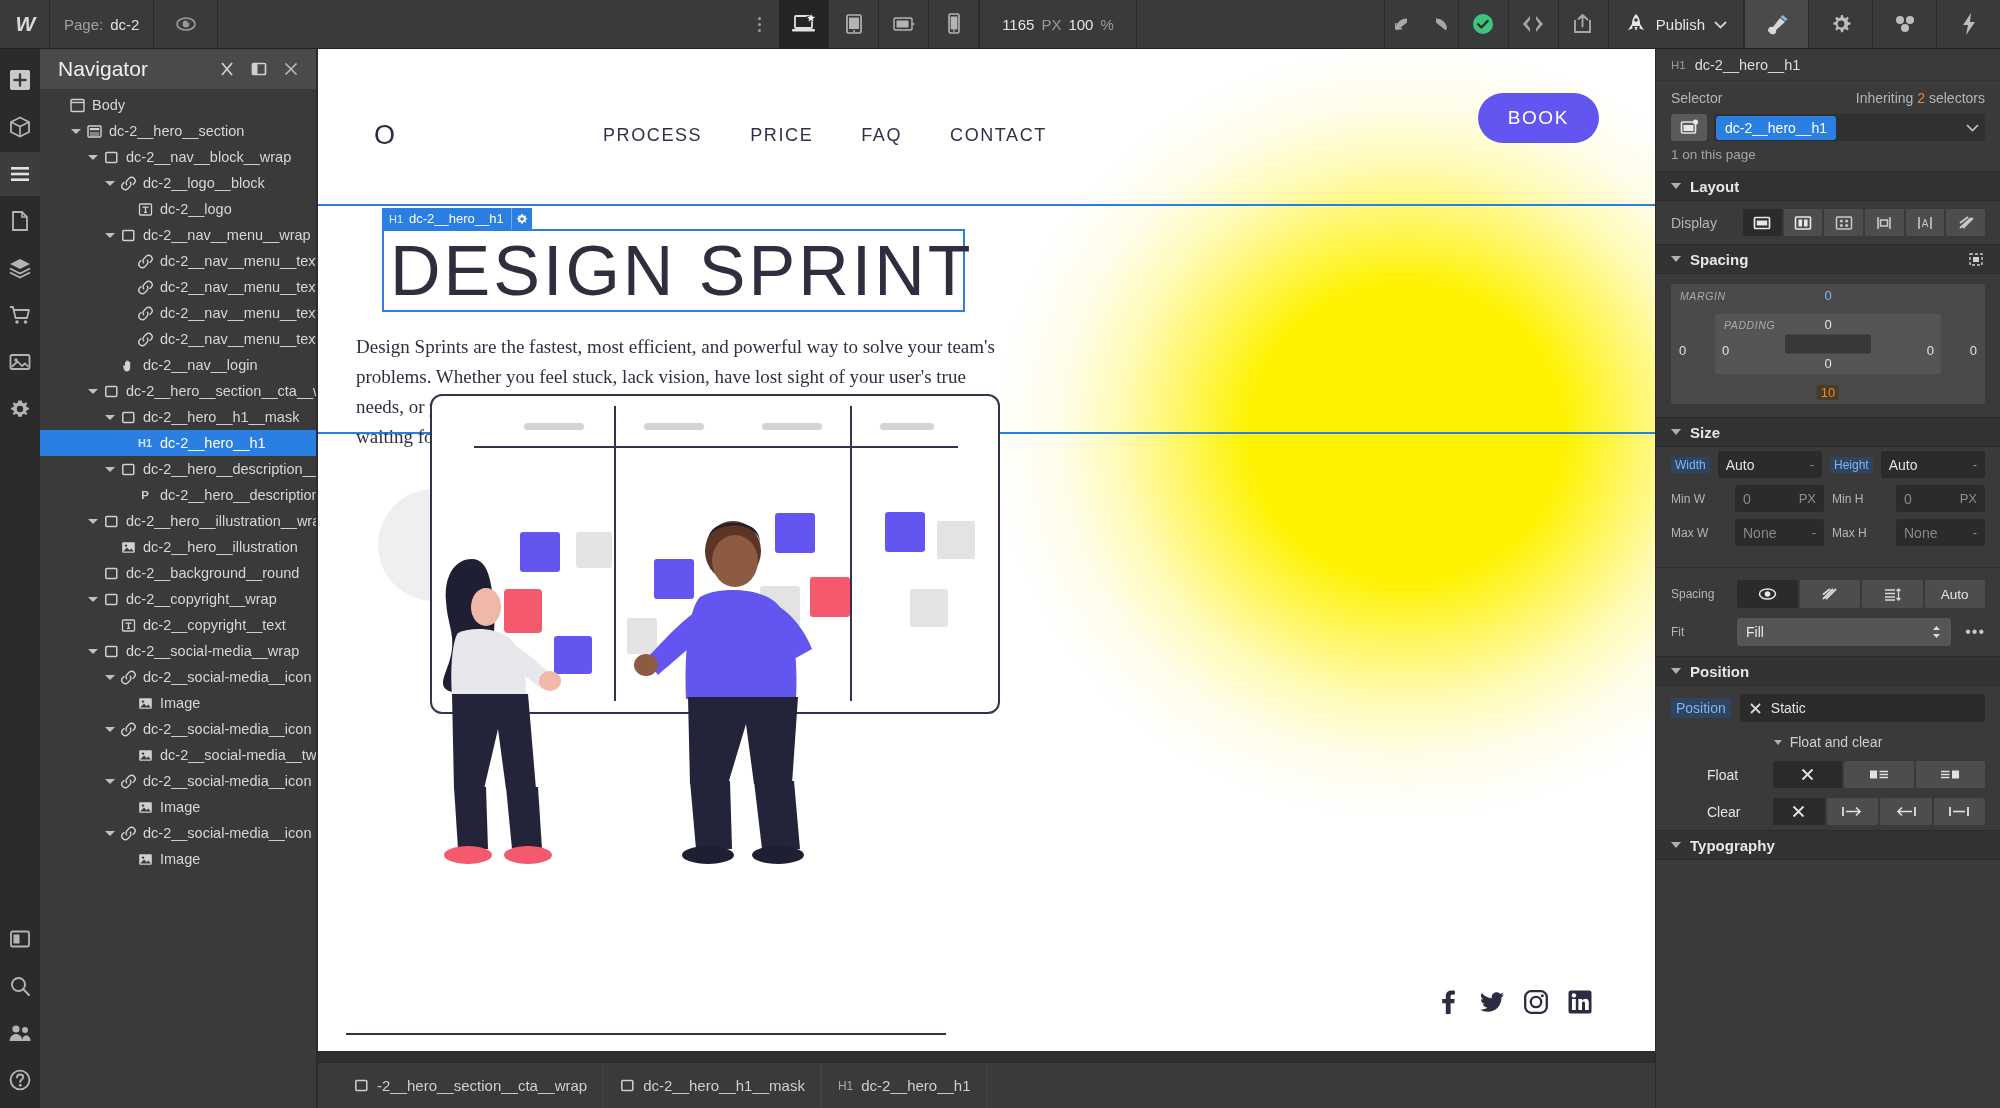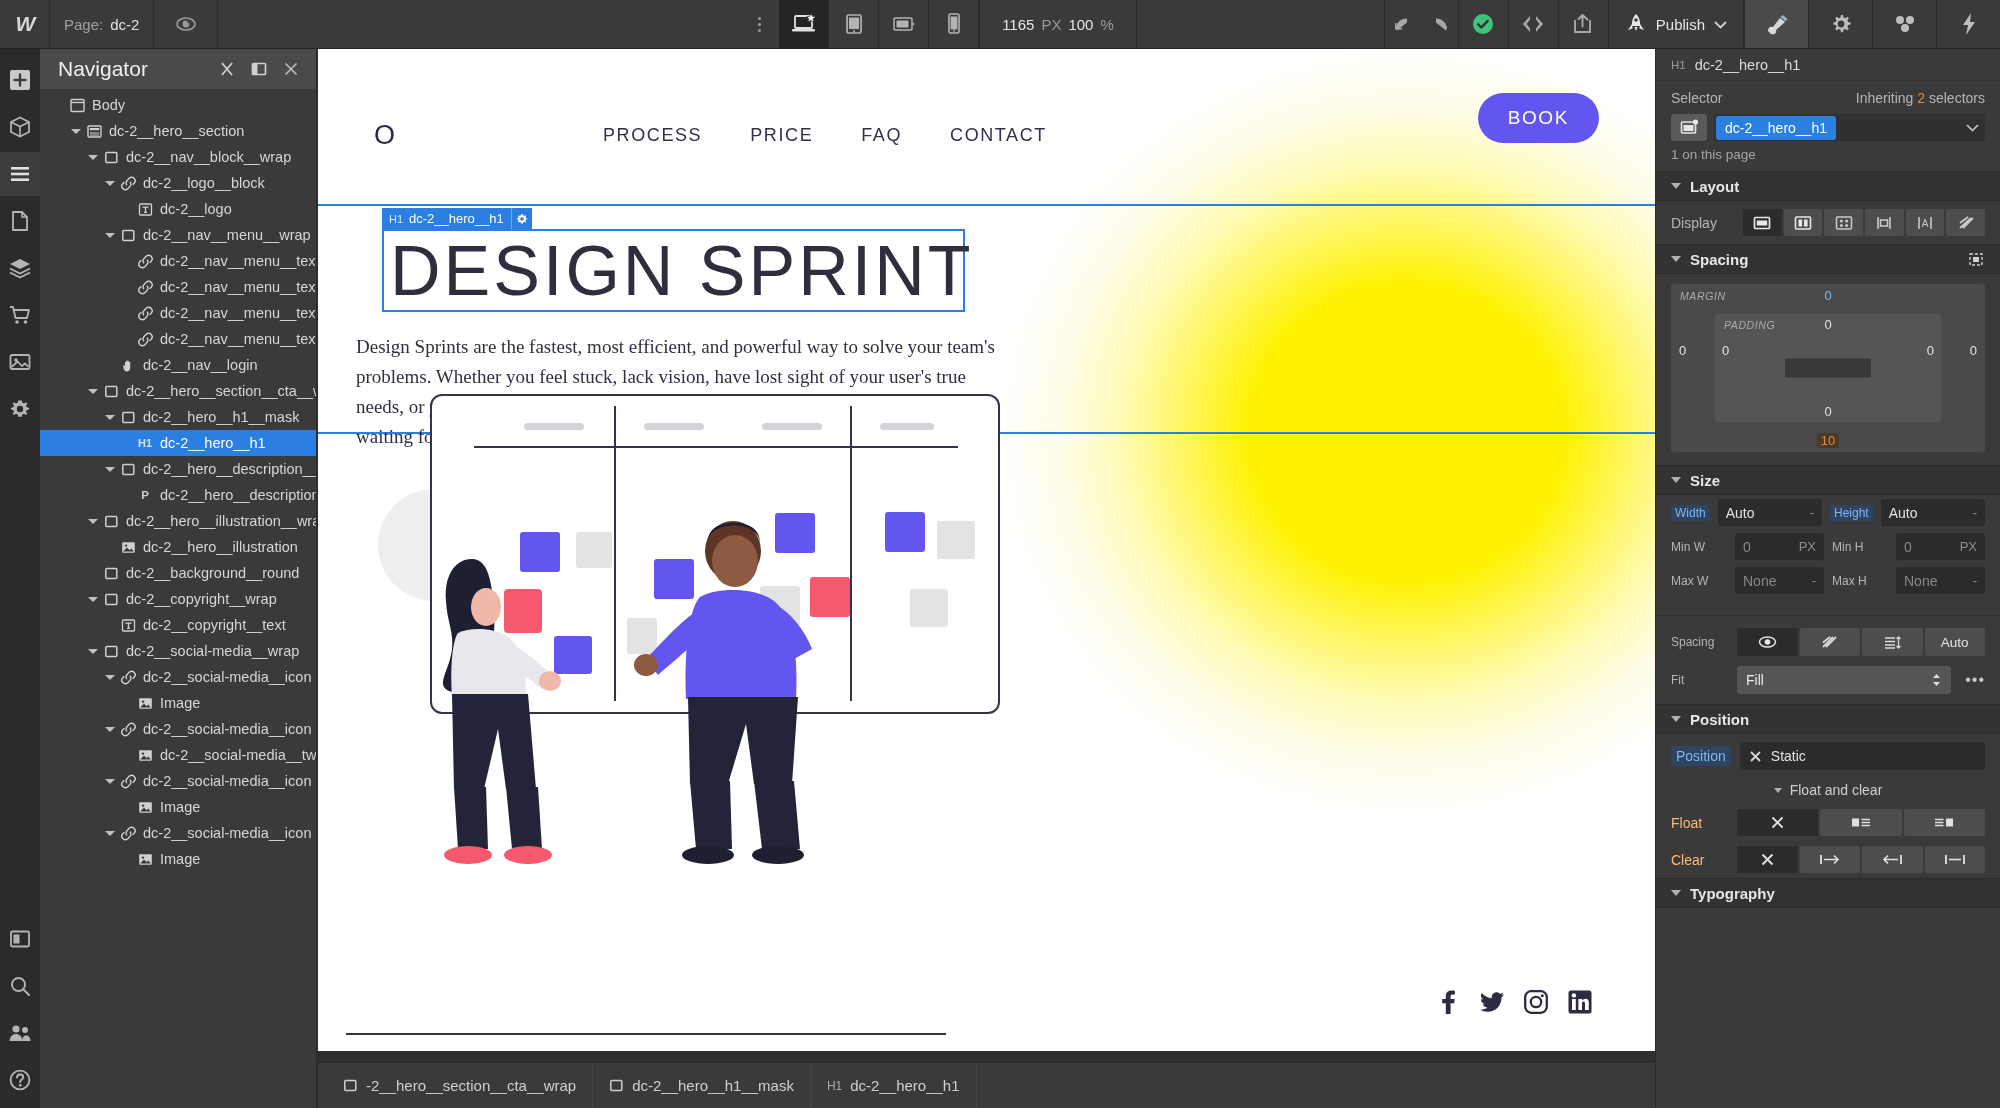--- a/index.html
+++ b/index.html
@@ -178,21 +178,21 @@
     position: absolute; left: 28px; bottom: 16px; width: 600px; height: 2px; background: #33334a;
   }
   .social-row {
     position: absolute; right: 62px; bottom: 36px; display: flex; gap: 18px; align-items: center;
   }
 
   
   .breadcrumb {
     position: absolute; left: 318px; right: 345px; bottom: 0; height: 46px;
     background: #3a3a3a; border-top: 1px solid #2b2b2b;
-    display: flex; align-items: center; padding-left: 9px; gap: 0;
+    display: flex; align-items: center; padding-left: 20px; gap: 0;
   }
   .bc-item {
     display: flex; align-items: center; gap: 8px; padding: 0 16px; height: 100%;
     color: #cfcfcf; font-size: 15px; border-right: 1px solid #454545;
     white-space: nowrap;
   }
   .bc-item .h1t { font-size: 12px; color: #a8a8a8; }
 
   
   .style {
@@ -244,21 +244,21 @@
   .seg { display: flex; gap: 2px; flex: 1; }
   .seg .sg {
     flex: 1; height: 27px; background: #4d4d4d; border-radius: 2px;
     display: flex; align-items: center; justify-content: center;
   }
   .seg .sg.on { background: #2b2b2b; }
   
   .spacing-wrap { padding: 10px 15px 13px 15px; }
   .margin-box {
     position: relative; background: #4a4a4a; border-radius: 3px; padding: 20px 10px 22px 10px;
-    height: 168px;
+    height: 120px;
   }
   .mg-label {
     position: absolute; left: 9px; top: 6px; font-size: 10.5px; color: #aaa;
     font-style: italic; letter-spacing: .6px;
   }
   .pd-label {
     position: absolute; left: 9px; top: 5px; font-size: 10.5px; color: #aaa;
     font-style: italic; letter-spacing: .6px;
   }
   .padding-box {
@@ -313,21 +313,21 @@
   }
   .float-head {
     display: flex; align-items: center; gap: 8px; padding: 4px 15px 6px 15px;
     color: #cfcfcf; font-size: 14px; justify-content: center;
   }
   .float-head .tri {
     width: 0; height: 0; border-left: 4.5px solid transparent; border-right: 4.5px solid transparent;
     border-top: 5.5px solid #b0b0b0;
   }
   .fl-row { display: flex; align-items: center; padding: 5px 15px; gap: 10px; }
-  .fl-lbl { width: 56px; flex: 0 0 56px; font-size: 14px; color: #fdba74; }
+  .fl-lbl { width: 56px; flex: 0 0 56px; font-size: 14px; color: #e5e5e5; margin-left: 36px; }
   .fl-seg { display: flex; gap: 2px; flex: 1; }
   .fl-seg .sg {
     flex: 1; height: 27px; background: #4d4d4d; border-radius: 2px;
     display: flex; align-items: center; justify-content: center;
   }
   .fl-seg .sg.on { background: #2b2b2b; }
   svg { display: block; }
 </style>
 </head>
 <body>

